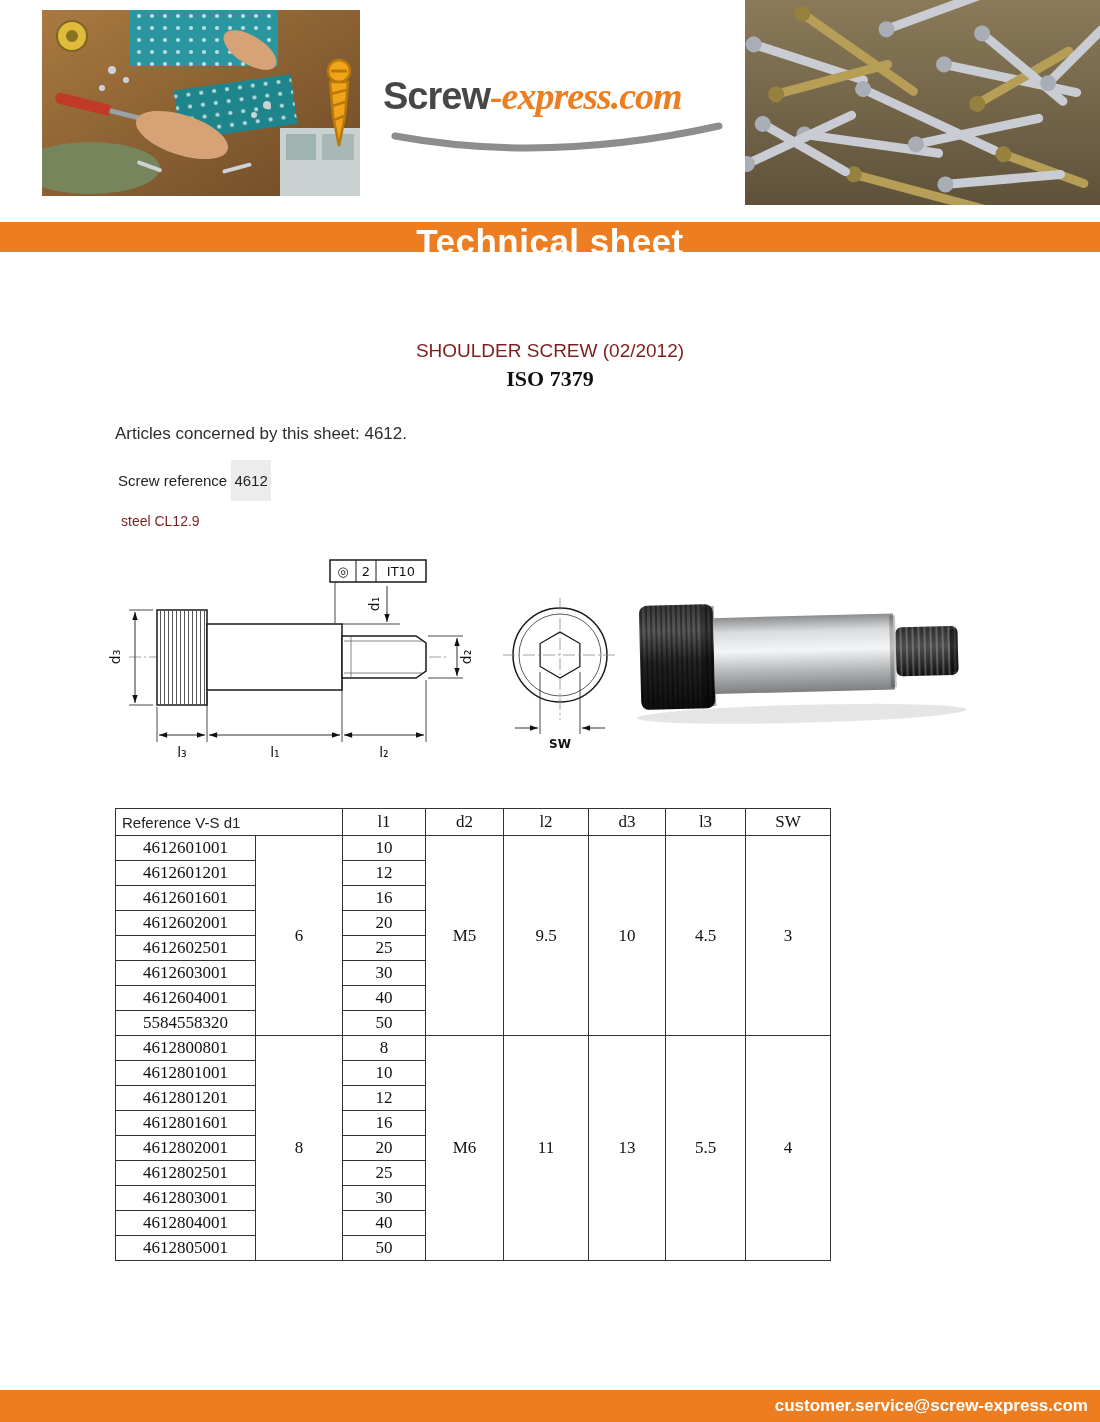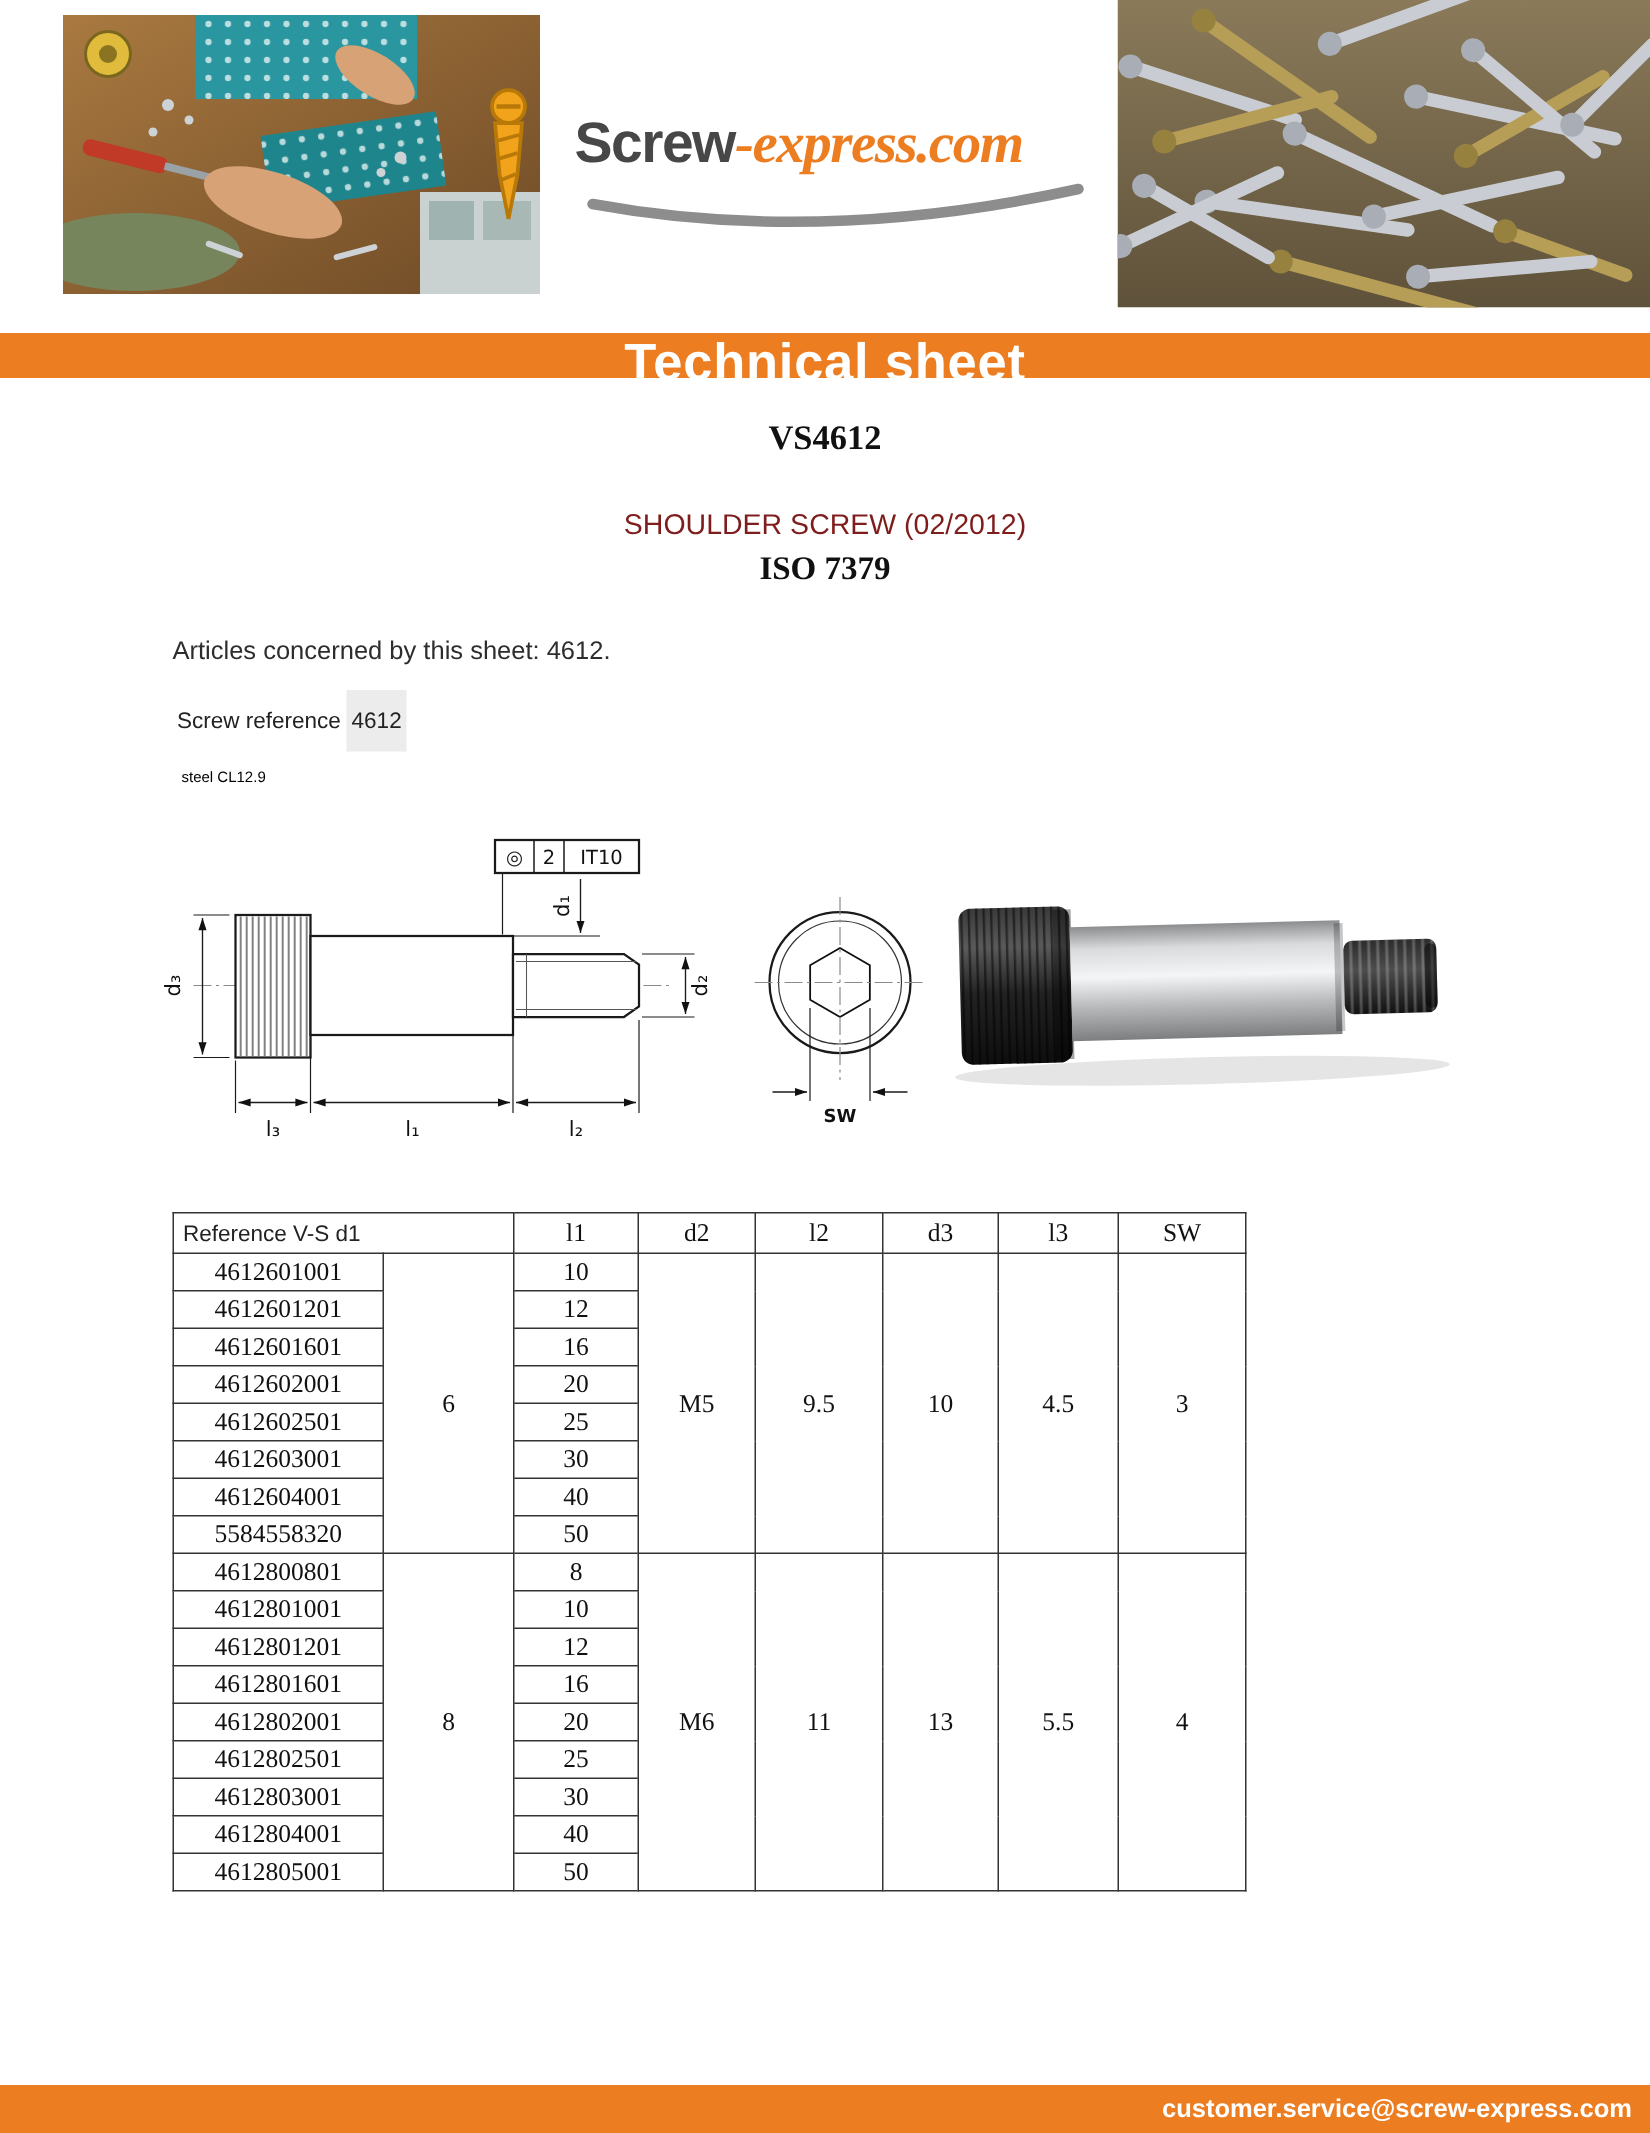--- a/index.html
+++ b/index.html
@@ -21,21 +21,21 @@
   .banner-title{color:#fff;font-size:35px;font-weight:bold;letter-spacing:.5px;}
 
   .center-text{position:absolute;left:0;width:100%;text-align:center;}
   .doc-code{top:279px;font-family:"Liberation Serif",serif;font-size:23px;font-weight:bold;color:#111;}
   .doc-subtitle{top:340px;font-size:19px;color:#7f1d1d;}
   .doc-standard{top:366px;font-family:"Liberation Serif",serif;font-size:22px;font-weight:bold;color:#111;}
 
   .articles{position:absolute;left:115px;top:424px;font-size:17px;color:#2d2d2d;}
   .refline{position:absolute;left:118px;top:472px;font-size:15px;color:#222;}
   .refline .val{background:#ececec;padding:12px 3px;}
-  .material{position:absolute;left:121px;top:513px;font-size:10px;color:#000000;}
+  .material{position:absolute;left:121px;top:513px;font-size:14px;color:#7f1d1d;}
 
   .drawing{position:absolute;left:95px;top:552px;width:910px;height:212px;}
   .part{fill:#fff;stroke:#1a1a1a;stroke-width:1.5;}
   .ext{stroke:#1a1a1a;stroke-width:.8;fill:none;}
   .ext2{stroke:#1a1a1a;stroke-width:1;fill:none;}
   .dim{stroke:#1a1a1a;stroke-width:.9;fill:none;}
   .cline{stroke:#8a8a8a;stroke-width:.8;stroke-dasharray:12 3 2 3;fill:none;}
   .thin{stroke:#555;stroke-width:.7;fill:none;}
   .dlab{font:14px "DejaVu Sans",sans-serif;fill:#111;}
   .tol{font:13px "DejaVu Sans",sans-serif;fill:#111;}
@@ -190,21 +190,20 @@
           <rect width="100" height="9" rx="4.5" fill="#c9cdd3"></rect>
           <circle cx="0" cy="4.5" r="8" fill="#a9aeb6"></circle>
         </g>
       </g>
   </svg>
 
   <div class="banner" style="background: rgb(237, 125, 33);">
     <span class="banner-title">Technical sheet</span>
   </div>
 
-  <div class="center-text doc-code">VS4612</div>
   <div class="center-text doc-subtitle">SHOULDER SCREW (02/2012)</div>
   <div class="center-text doc-standard">ISO 7379</div>
 
   <div class="articles">Articles concerned by this sheet: 4612.</div>
   <div class="refline">
     <span>Screw reference</span>
     <span class="val">4612</span>
   </div>
   <div class="material">steel CL12.9</div>
 

